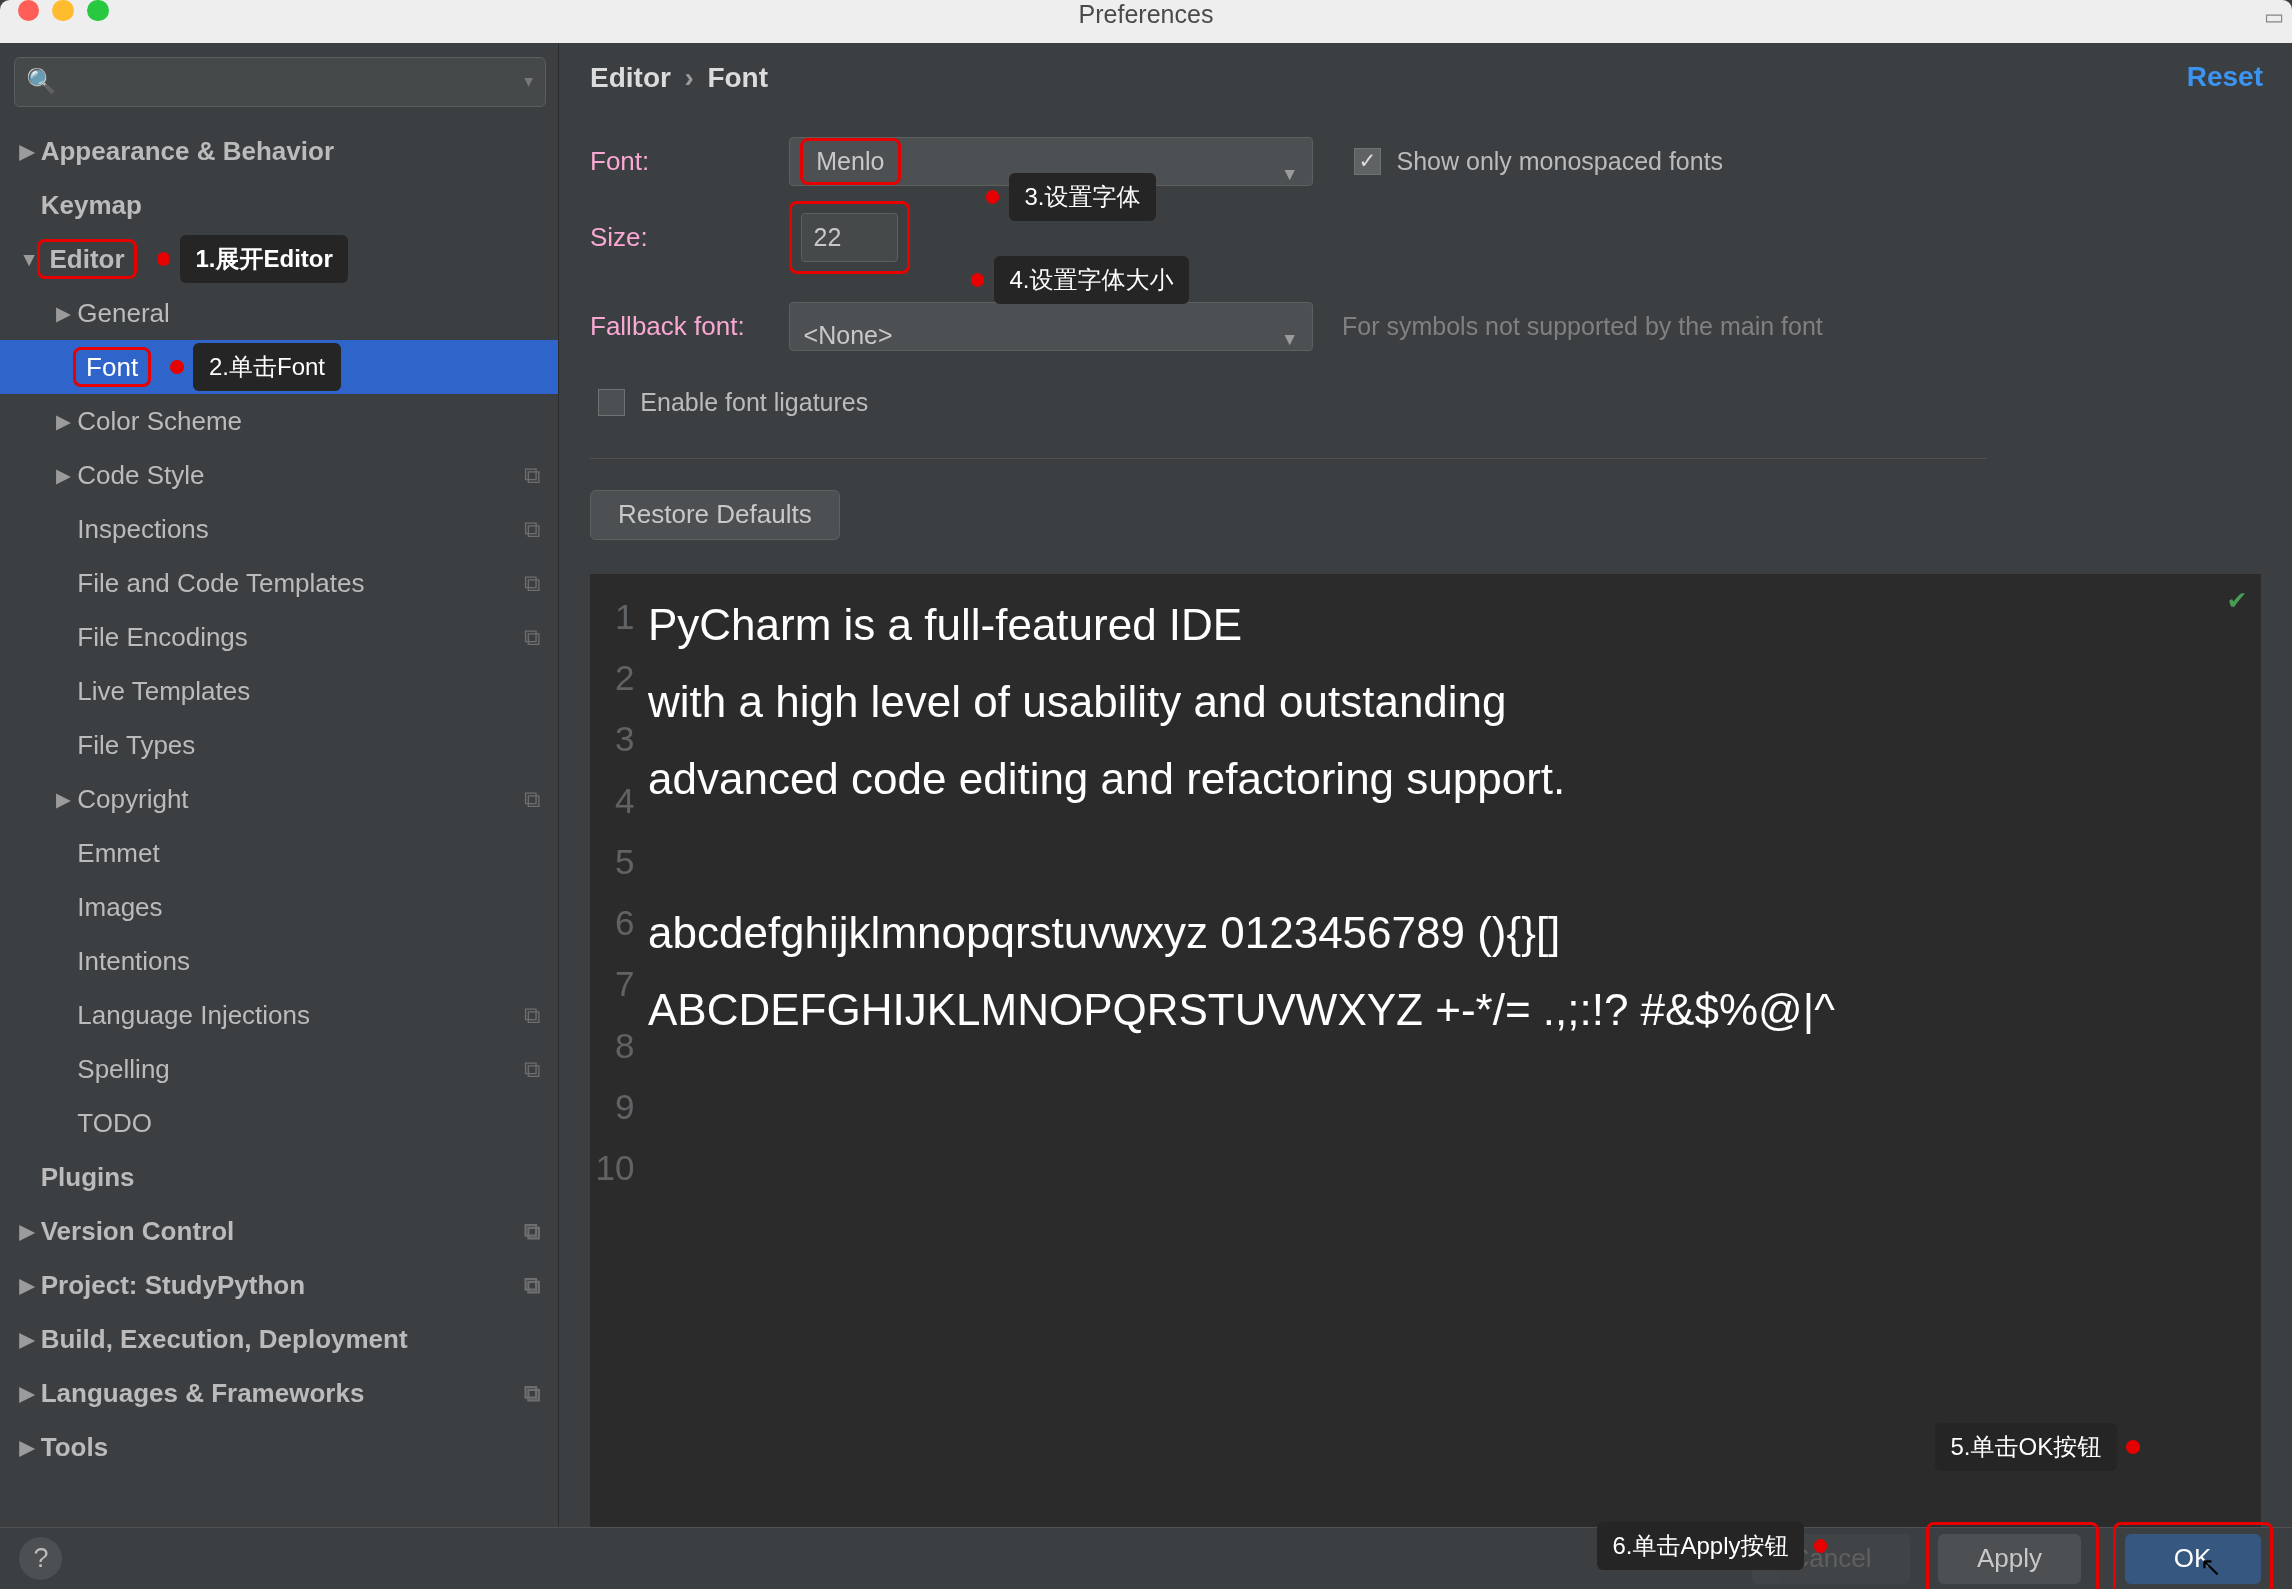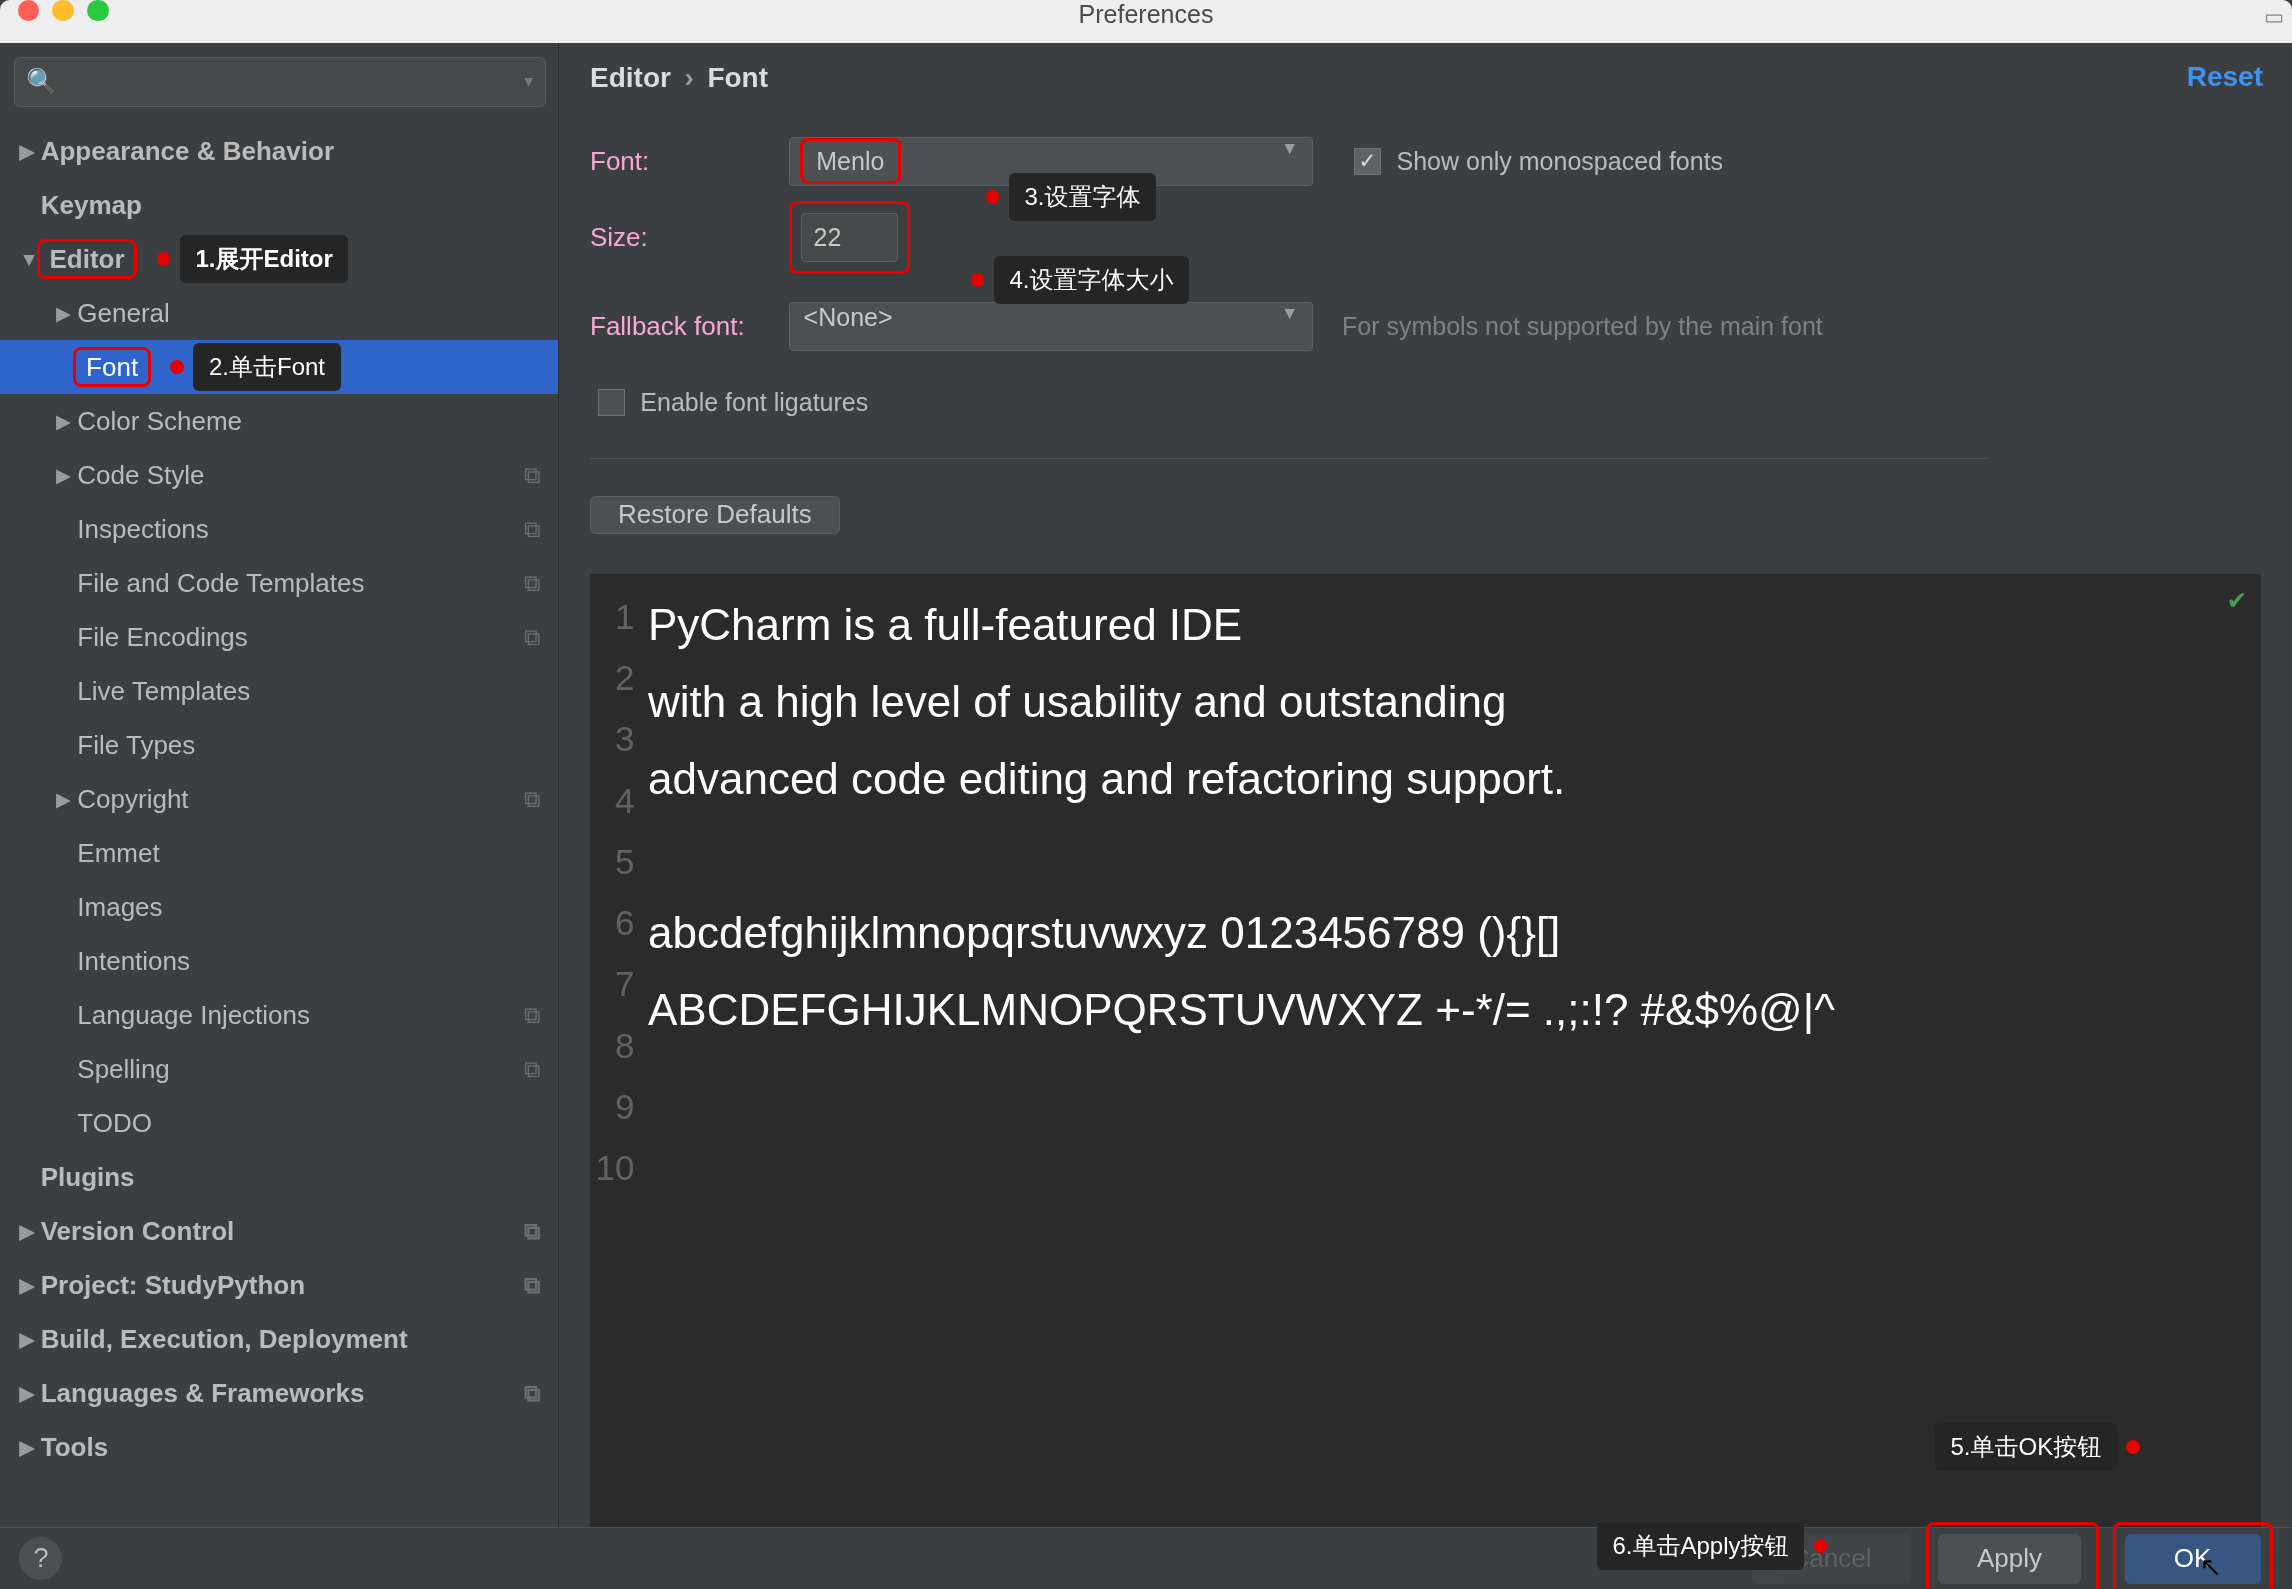--- a/index.html
+++ b/index.html
@@ -25,26 +25,26 @@
 .item .dup{position:absolute;right:17.5px;color:#6e6e6e;font-size:23px}
 .redbox{border:3.9px solid #e60000;border-radius:7.8px;padding:1.9px 9.7px;margin-left:-3.9px}
 .reddot{width:13.6px;height:13.6px;background:#e60000;border-radius:50%;display:inline-block;margin:0 9.7px}
 .calloutlbl{background:#252525;color:#fff;padding:7.8px 15.5px;border-radius:5.8px;font-size:24px;display:inline-flex;align-items:center}
 .main{flex:1;display:flex;flex-direction:column;padding:19.4px 31px 0 31px;position:relative}
 .crumbs{display:flex;align-items:center;font-size:28px;color:#dcdcdc;font-weight:600;margin-bottom:29px}
 .crumbs .sep{margin:0 13.6px;color:#9b9b9b}
 .reset{position:absolute;right:29px;top:17.5px;color:#3b93f2;font-weight:700;font-size:28px}
 .formrow{display:flex;align-items:center;height:76px}
 .formlbl{width:199px;color:#f9a8d4;font-size:26px}
-.select{background:#4c5052;border:1px solid #5e6060;height:49px;border-radius:3.9px;display:flex;align-items:flex-start;justify-content:space-between;padding:0 13.6px;color:#c8c8c8;min-width:524px}
+.select{background:#4c5052;border:1px solid #5e6060;height:49px;border-radius:3.9px;display:flex;align-items:flex-end;justify-content:space-between;padding:0 13.6px;color:#c8c8c8;min-width:524px}
 .select .caret{color:#9b9b9b;font-size:17.5px}
 .txtinput{background:#45494a;border:1px solid #5e6060;height:49px;border-radius:3.9px;padding:0 11.6px;color:#c8c8c8;font-size:25px;width:97px}
 .chkbox{width:27px;height:27px;background:#5f6364;border:1px solid #6f7273;display:inline-flex;align-items:center;justify-content:center;color:#dcdcdc;font-size:21.3px;margin-right:15.5px}
 .sep-line{height:1px;background:#515151;margin:17.5px 0;width:1397px}
-.restore{background:#4c5052;border:1px solid #5e6060;height:38px;padding:0 27px;color:#c8c8c8;font-size:26px;border-radius:5.8px}
+.restore{background:#4c5052;border:1px solid #5e6060;height:50px;padding:0 27px;color:#c8c8c8;font-size:26px;border-radius:5.8px}
 .preview{background:#2b2b2b;margin-top:21.3px;padding:0;font-family:Menlo,Monaco,Consolas,monospace;position:relative;flex:1;display:flex}
 .gutter{width:58px;text-align:right;padding:11.6px 13.6px 0 0;color:#606366;font-size:35px;line-height:1.75}
 .code{padding:11.6px 0 0 0;color:#ffffff;font-size:44px;line-height:1.75;white-space:pre}
 .checkmark{position:absolute;top:11.6px;right:13.6px;color:#499c54;font-size:25px}
 .footer{height:62px;position:absolute;bottom:0;left:0;right:0;background:#3c3f41;border-top:1px solid #515151;display:flex;align-items:center;padding:0 19.4px}
 .helpbtn{width:43px;height:43px;border-radius:50%;background:#4c5052;color:#bbbbbb;display:flex;align-items:center;justify-content:center;font-size:27px}
 .footer .spacer{flex:1}
 .btn{height:50px;padding:0 39px;border-radius:5.8px;font-size:26px;display:flex;align-items:center;justify-content:center}
 .btn.cancel{background:#4c5052;color:#9b9b9b;margin-right:15.5px}
 .btn.apply{background:#4c5052;color:#c8c8c8;margin-right:6px}

